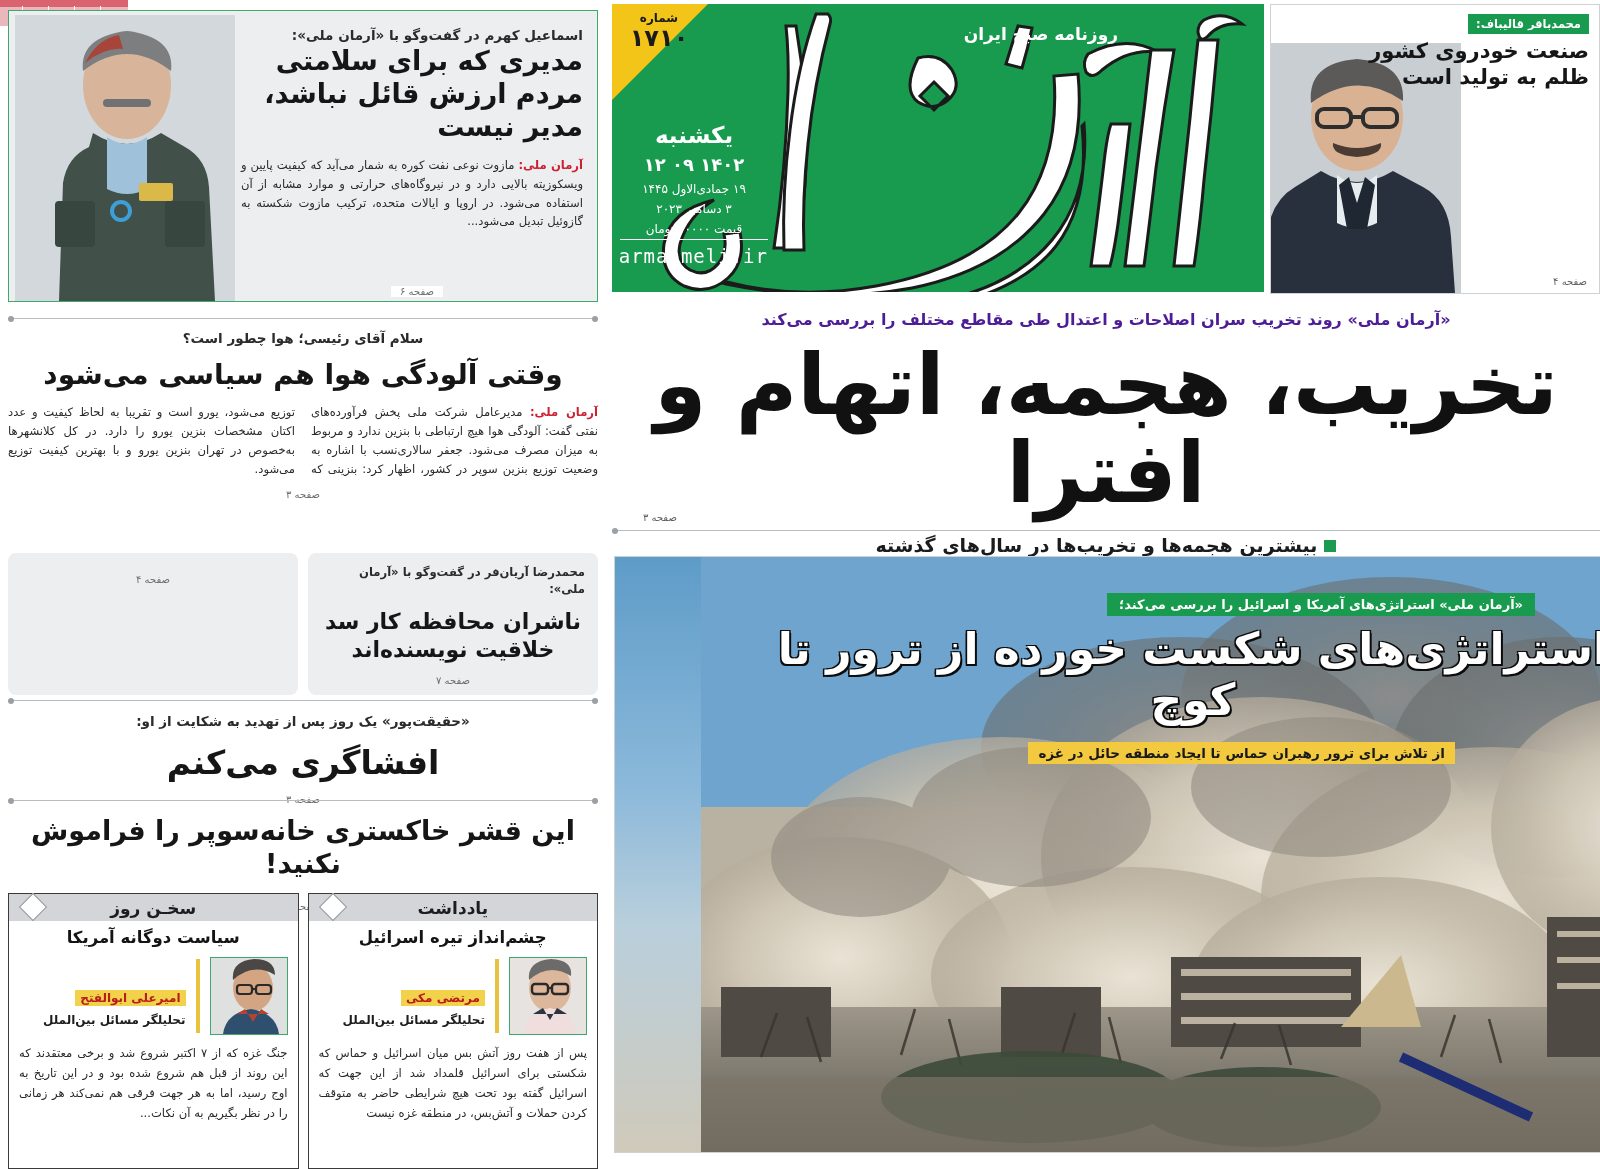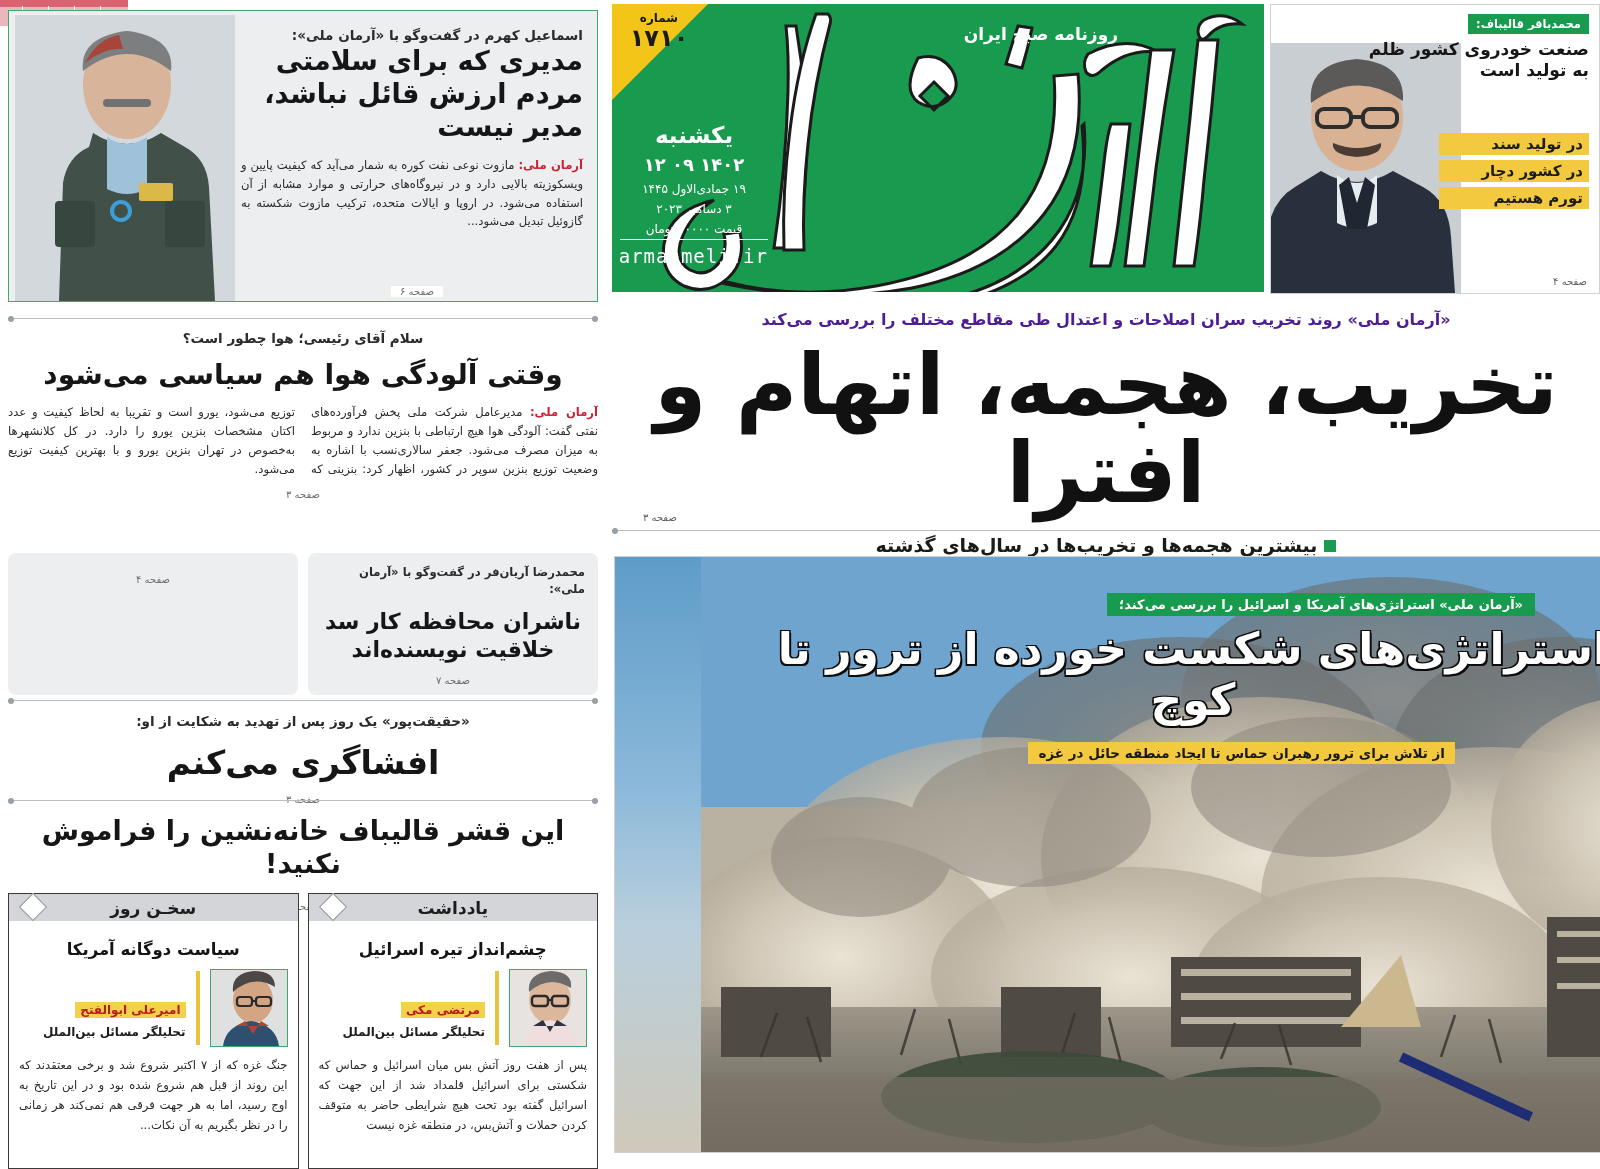--- a/index.html
+++ b/index.html
@@ -104,21 +104,21 @@
   .op-tab {
     background: #d3d5d8; height: 27px; margin: -8px -10px 0 -10px;
     display: flex; align-items: center; justify-content: center;
     font-size: 17px; font-weight: bold; color: #1d1d1d; letter-spacing: 2px;
     position: relative;
   }
   .op-diamond {
     position: absolute; left: 14px; top: 3px; width: 20px; height: 20px;
     background: #fff; border: 1px solid #8d9094; transform: rotate(45deg);
   }
-  .op-title { font-size: 16.5px; font-weight: bold; text-align: center; margin-top: 19px; color:#141414; }
+  .op-title { font-size: 16.5px; font-weight: bold; text-align: center; margin-top: 7px; color:#141414; }
   .op-author { display: flex; align-items: flex-start; justify-content: flex-start; margin-top: 10px; gap: 8px; }
   .op-avatar {
     width: 78px; height: 78px; border: 1.5px solid #3fa86a; flex: none;
     background: linear-gradient(160deg,#cfd4d8,#aeb5bb); overflow:hidden; position:relative;
   }
   .op-bar { width: 4px; background: #e8c33d; align-self: stretch; margin: 2px 2px; }
   .op-meta { text-align: right; padding-top: 30px; }
   .op-name {
     display: inline-block; background: #f2d24a; font-size: 12px; font-weight: bold;
     padding: 1px 5px; color: #b91c1c;
@@ -169,21 +169,21 @@
     border: 1px solid #cfd2d5; background: #fff; overflow: hidden;
   }
   .gh-photo {
     position: absolute; left: 0; bottom: 0; width: 190px; height: 250px;
     background: linear-gradient(165deg,#cdd3d8,#9ba3aa); overflow:hidden;
   }
   .gh-tag {
     position: absolute; right: 10px; top: 9px; background: #189a4f; color: #fff;
     font-size: 11.5px; font-weight: bold; padding: 3px 8px;
   }
-  .gh-hl { position: absolute; right: 10px; top: 34px; width: 230px; font-size: 17px; }
+  .gh-hl { position: absolute; right: 10px; top: 34px; width: 230px; font-size: 21px; }
   .gh-bullets { position: absolute; right: 10px; top: 128px; width: 150px; }
   .gh-bullets div {
     background: #f2c93f; font-size: 15px; font-weight: bold; color: #1b1b1b;
     padding: 2px 6px; margin-bottom: 5px; text-align: right;
   }
   .gh-page { position: absolute; right: 12px; bottom: 6px; font-size: 10px; color: #5e5e5e; }
 
   
   .main-hl { position: absolute; left: 0; top: 310px; width: 988px; }
   .main-kicker { font-size: 16px; text-align: center; font-weight: 600; color: #4c1d95; }
@@ -304,21 +304,21 @@
       <div class="rule"></div>
       <div class="kicker ctr" style="margin-top:10px">«حقیقت‌پور» یک روز پس از تهدید به شکایت از او:</div>
       <div class="hl a5-hl ctr">افشاگری می‌کنم</div>
       <div class="pagenum-wrap">
         <span class="pagenum">صفحه ۳</span>
       </div>
     </div>
 
     <div class="a6 rtl">
       <div class="rule"></div>
-      <div class="hl a6-hl ctr">این قشر قالیباف خانه‌نشین را فراموش نکنید!</div>
+      <div class="hl a6-hl ctr">این قشر خاکستری خانه‌سوپر را فراموش نکنید!</div>
       <div class="pagenum-wrap" style="margin-top:14px">
         <span class="pagenum">صفحه ۹</span>
       </div>
     </div>
 
     <div class="op-row">
 
       <div class="op rtl">
         <div class="op-tab">
           <div class="op-diamond"></div>
@@ -429,25 +429,20 @@
           <rect x="92" y="66" width="34" height="18" rx="7" fill="none" stroke="#2e2e2e" stroke-width="4"></rect>
           <line x1="80" y1="74" x2="92" y2="74" stroke="#2e2e2e" stroke-width="4"></line>
           <path d="M62 100 q24 10 48 0 q2 12 -24 14 q-26 -2 -24 -14z" fill="#4a3b33"></path>
           <path d="M50 128 q36 22 72 0 l30 16 q26 14 28 50 l4 56 l-192 0 l4 -58 q4 -34 28 -48z" fill="#27303c"></path>
           <path d="M66 132 q20 16 40 0 l0 48 q-20 10 -40 0z" fill="#e7ecf1"></path>
           <path d="M78 134 l8 26 l8 -26 l10 8 l-8 44 l-20 0 l-8 -44z" fill="#1f2733"></path>
         </svg>
       </div>
       <div class="gh-tag rtl">محمدباقر قالیباف:</div>
       <div class="gh-hl hl rtl">صنعت خودروی کشور ظلم به تولید است</div>
-      <div class="gh-bullets rtl">
-        <div>در تولید سند</div>
-        <div>در کشور دچار</div>
-        <div>تورم هستیم</div>
-      </div>
       <div class="gh-page rtl">صفحه ۴</div>
     </div>
 
     <div class="main-hl rtl">
       <div class="main-kicker">«آرمان ملی» روند تخریب سران اصلاحات و اعتدال طی مقاطع مختلف را بررسی می‌کند</div>
       <div class="main-title">تخریب، هجمه، اتهام و افترا</div>
       <div class="main-sub">
         <span class="sq"></span><span>بیشترین هجمه‌ها و تخریب‌ها در سال‌های گذشته</span><br>
         <span>به هاشمی، خاتمی، روحانی و ظریف وارد شده است</span>
       </div>

